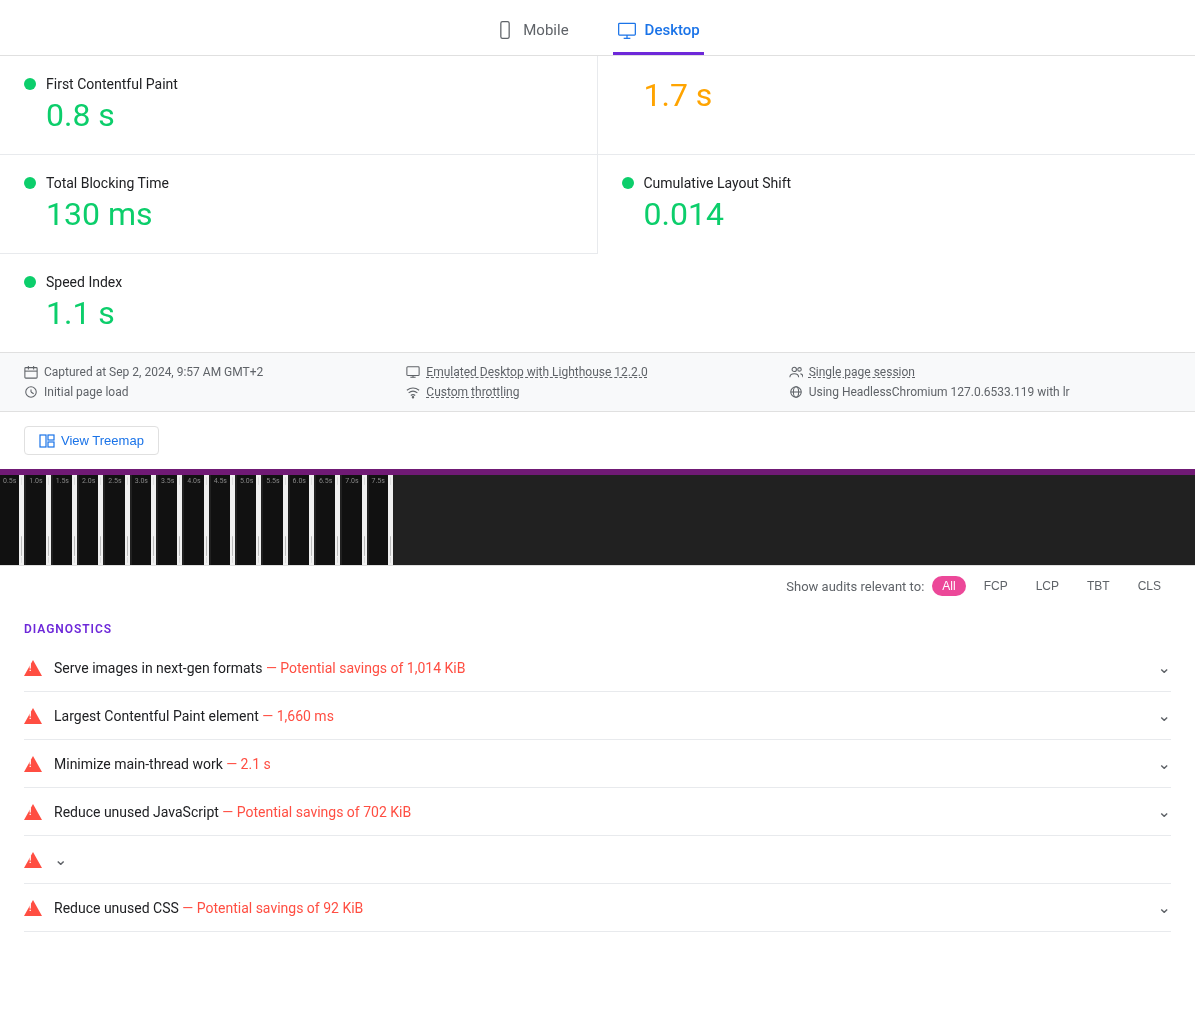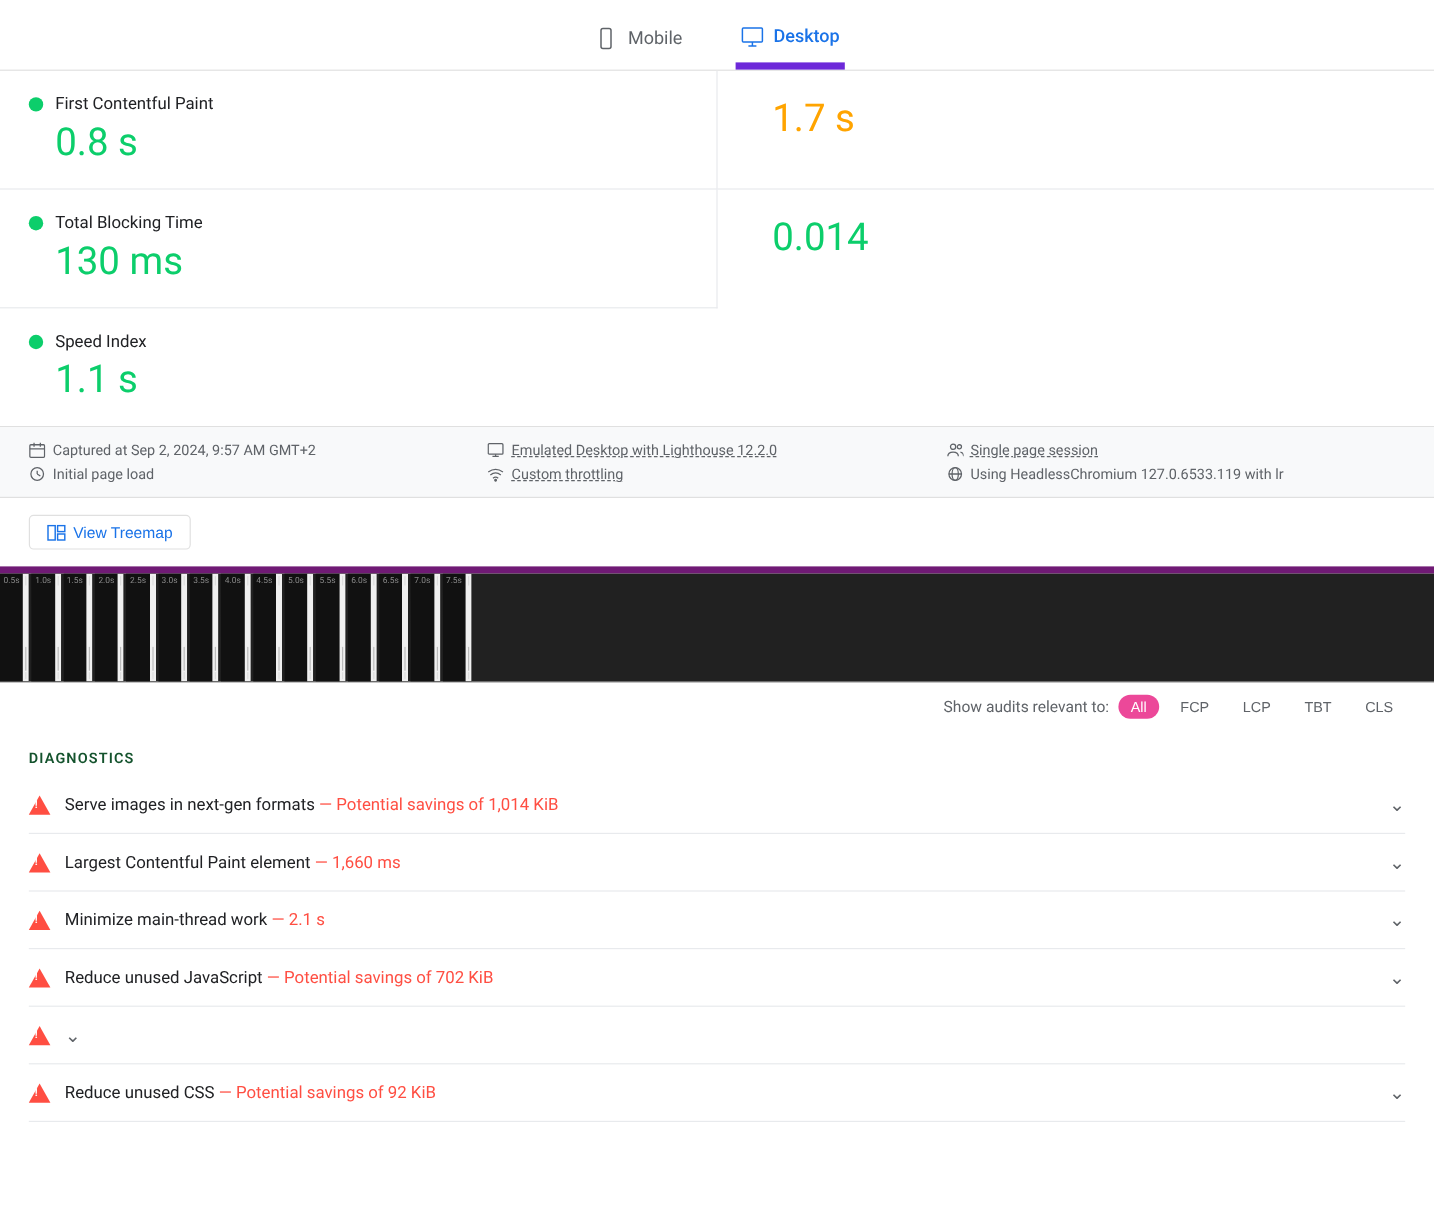--- a/index.html
+++ b/index.html
@@ -27,21 +27,21 @@
       gap: 8px;
       padding: 8px 4px 12px;
       cursor: pointer;
       font-size: 15px;
       color: #5f6368;
       border-bottom: 3px solid transparent;
       text-decoration: none;
     }
     .tab.active {
       color: #1a73e8;
-      border-bottom: 6px solid #6d28d9;
+      border-bottom: 3px solid #6d28d9;
       font-weight: 500;
     }
     .tab-icon {
       width: 20px;
       height: 20px;
     }
 
     
     .metrics-grid {
       display: grid;
@@ -192,21 +192,21 @@
     }
 
     
     .diagnostics-section {
       padding: 16px 24px 0;
     }
     .section-title {
       font-size: 12px;
       font-weight: 600;
       letter-spacing: 0.08em;
-      color: #14532d;
+      color: #6d28d9;
       margin-bottom: 8px;
       text-transform: uppercase;
     }
 
     
     .audit-row {
       display: flex;
       align-items: center;
       padding: 14px 0;
       border-bottom: 1px solid #e8eaed;
@@ -289,20 +289,24 @@
 
   <div class="metric-cell">
     <div class="metric-label">
       <span class="dot dot-green"></span>
       <span>Total Blocking Time</span>
     </div>
     <div class="metric-value green">130 ms</div>
   </div>
 
   <div class="metric-cell">
+    <div class="metric-label">
+      <span class="dot dot-green"></span>
+      <span>Cumulative Layout Shift</span>
+    </div>
     <div class="metric-value green">0.014</div>
   </div>
 
   <div class="metric-cell full-width">
     <div class="metric-label">
       <span class="dot dot-green"></span>
       <span>Speed Index</span>
     </div>
     <div class="metric-value green">1.1 s</div>
   </div>

